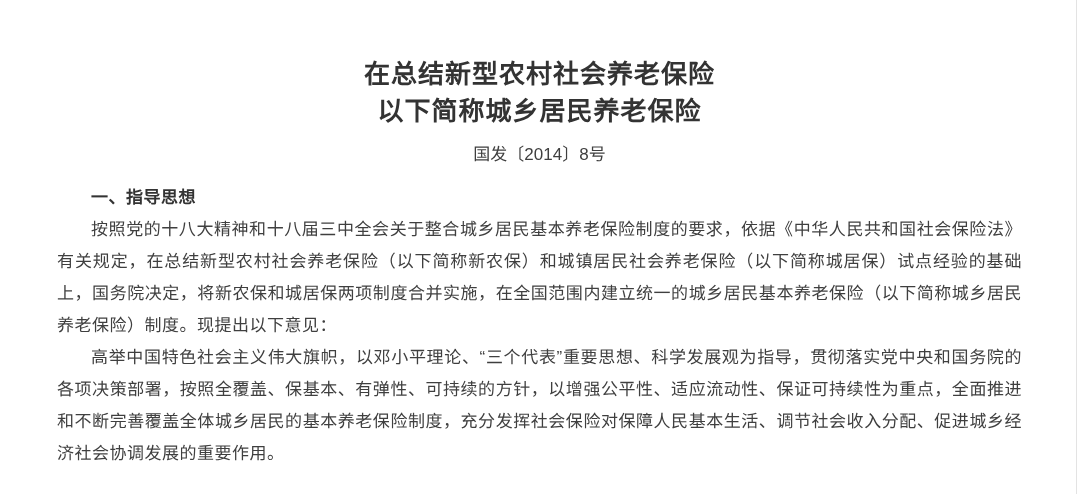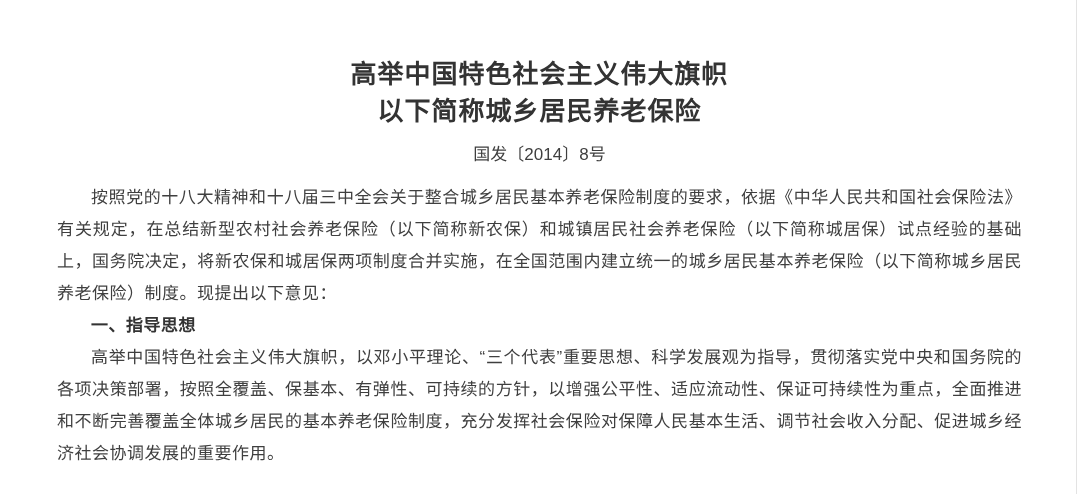--- a/index.html
+++ b/index.html
@@ -59,30 +59,30 @@
     height: 494px;
     background: #e3e3e3;
   }
 </style>
 </head>
 <body>
 
 <div class="page">
 
   <h1 class="doc-title">
-    <span>高举中国特色社会主义伟大旗帜</span><br>
+    <span>在总结新型农村社会养老保险</span><br>
     <span>以下简称城乡居民养老保险</span>
   </h1>
 
   <div class="doc-number">国发〔2014〕8号</div>
 
   <div class="doc-body">
 
+    <p class="indent section-heading">一、指导思想</p>
+
     <p class="indent">按照党的十八大精神和十八届三中全会关于整合城乡居民基本养老保险制度的要求，依据《中华人民共和国社会保险法》有关规定，在总结新型农村社会养老保险（以下简称新农保）和城镇居民社会养老保险（以下简称城居保）试点经验的基础上，国务院决定，将新农保和城居保两项制度合并实施，在全国范围内建立统一的城乡居民基本养老保险（以下简称城乡居民养老保险）制度。现提出以下意见：</p>
-
-    <p class="indent section-heading">一、指导思想</p>
 
     <p class="indent">高举中国特色社会主义伟大旗帜，以邓小平理论、“三个代表”重要思想、科学发展观为指导，贯彻落实党中央和国务院的各项决策部署，按照全覆盖、保基本、有弹性、可持续的方针，以增强公平性、适应流动性、保证可持续性为重点，全面推进和不断完善覆盖全体城乡居民的基本养老保险制度，充分发挥社会保险对保障人民基本生活、调节社会收入分配、促进城乡经济社会协调发展的重要作用。</p>
   </div>
 
   <div class="right-edge-divider"></div>
 
 </div>
 
 </body></html>

